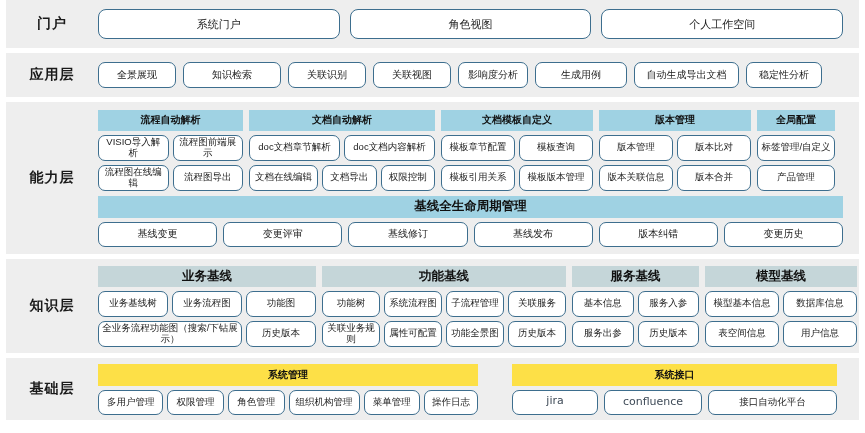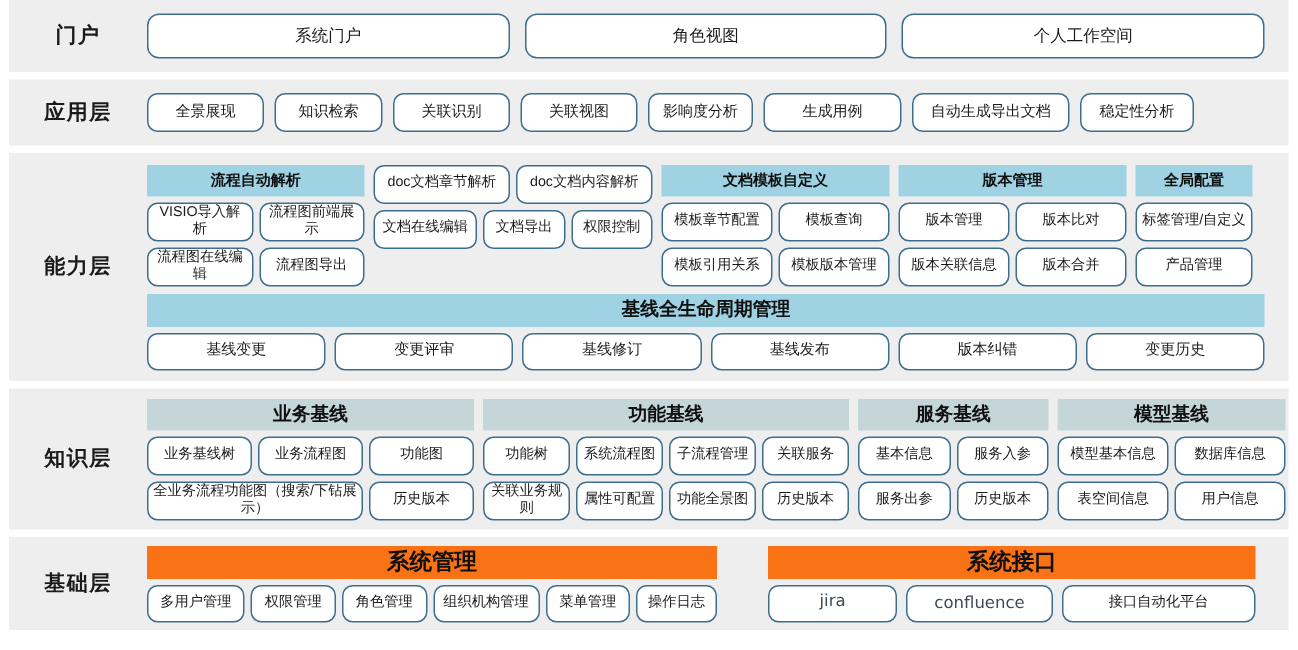--- a/index.html
+++ b/index.html
@@ -104,23 +104,23 @@
     display:flex;align-items:center;justify-content:center;
     box-sizing:border-box;
     margin-bottom:4px;
   }
   .kn-col .pill{height:26px;}
 
   
   .fd-cols{display:flex;gap:34px;}
   .fd-col{display:flex;flex-direction:column;}
   .fd-head{
-    background:#f97316;
+    background:#fde047;
     color:#101010;
-    font-size:15px;
+    font-size:10px;
     font-weight:bold;
     height:22px;
     display:flex;align-items:center;justify-content:center;
     box-sizing:border-box;
     margin-bottom:4px;
   }
   .fd-col .pill{height:25px;}
   .jira-txt{
     color:#3e4a57;
     font-size:11px;
@@ -144,21 +144,21 @@
         <div class="pill">个人工作空间</div>
       </div>
     </div>
   </div>
 
   <div class="layer" style="height:44px;">
     <div class="layer-label">应用层</div>
     <div class="layer-body">
       <div class="app-row">
         <div class="pill" style="width:78px">全景展现</div>
-        <div class="pill" style="width:72px">知识检索</div>
+        <div class="pill" style="width:98px">知识检索</div>
         <div class="pill" style="width:78px">关联识别</div>
         <div class="pill" style="width:78px">关联视图</div>
         <div class="pill" style="width:70px">影响度分析</div>
         <div class="pill" style="width:92px">生成用例</div>
         <div class="pill" style="width:105px">自动生成导出文档</div>
         <div class="pill" style="width:76px">稳定性分析</div>
       </div>
     </div>
   </div>
 
@@ -176,20 +176,21 @@
               <div class="pill" style="flex:1">流程图前端展示</div>
             </div>
             <div class="grp-line">
               <div class="pill" style="flex:1">流程图在线编辑</div>
               <div class="pill" style="flex:1">流程图导出</div>
             </div>
           </div>
         </div>
 
         <div class="cap-col" style="width:186px">
+          <div class="grp-head">文档自动解析</div>
           <div class="grp-rows">
             <div class="grp-line">
               <div class="pill" style="flex:1">doc文档章节解析</div>
               <div class="pill" style="flex:1">doc文档内容解析</div>
             </div>
             <div class="grp-line">
               <div class="pill" style="flex:1.25">文档在线编辑</div>
               <div class="pill" style="flex:0.95">文档导出</div>
               <div class="pill" style="flex:0.95">权限控制</div>
             </div>

